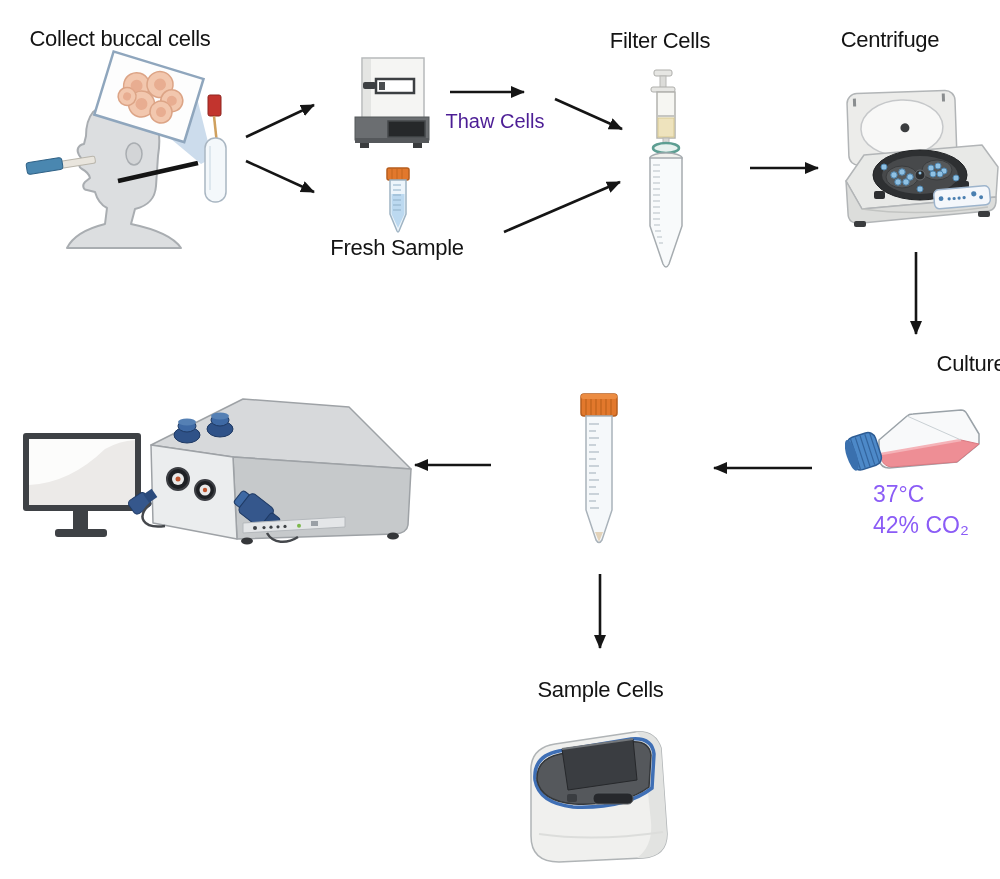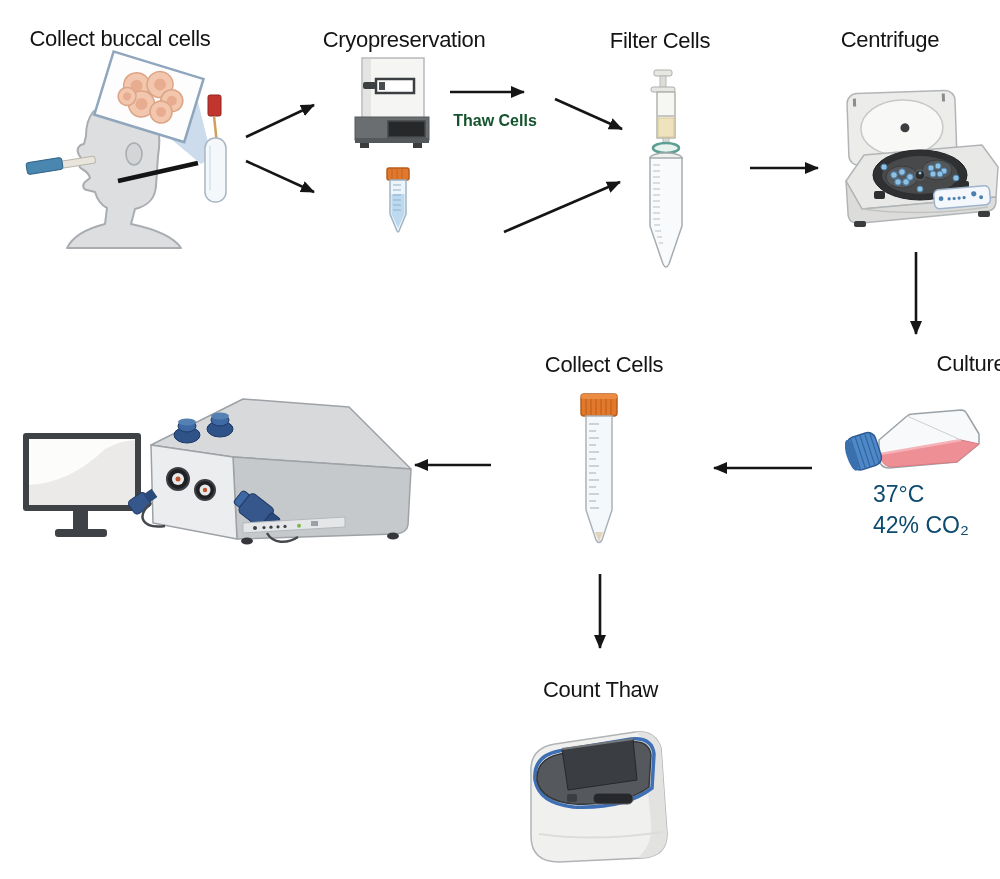--- a/index.html
+++ b/index.html
@@ -4,22 +4,22 @@
 <style>
   html,body{margin:0;padding:0;background:#ffffff;}
   #canvas{
     position:relative;width:1000px;height:879px;background:#ffffff;overflow:hidden;
     font-family:"Liberation Sans","DejaVu Sans",sans-serif;
   }
   .label{
     position:absolute;font-weight:400;font-size:22px;line-height:26px;color:#141414;
     text-align:center;letter-spacing:-0.3px;white-space:nowrap;
   }
-  .label.small{font-weight:700;font-size:16px;letter-spacing:0;color:#14532d;}
-  .label.cond{font-weight:400;font-size:23px;line-height:31px;color:#0c4a6e;text-align:left;letter-spacing:0;}
+  .label.small{font-weight:400;font-size:20px;letter-spacing:0;color:#4c1d95;}
+  .label.cond{font-weight:400;font-size:23px;line-height:31px;color:#8b5cf6;text-align:left;letter-spacing:0;}
   .icon{position:absolute;}
   #arrows{position:absolute;left:0;top:0;}
 </style>
 </head>
 <body>
 
 <div id="canvas">
 
   <svg id="arrows" width="1000" height="879" viewBox="0 0 1000 879">
     <defs>
@@ -35,35 +35,34 @@
       <line x1="504" y1="232" x2="620" y2="182" marker-end="url(#ah)"></line>
       <line x1="750" y1="168" x2="818" y2="168" marker-end="url(#ah)"></line>
       <line x1="916" y1="252" x2="916" y2="334" marker-end="url(#ah)"></line>
       <line x1="812" y1="468" x2="714" y2="468" marker-end="url(#ah)"></line>
       <line x1="491" y1="465" x2="415" y2="465" marker-end="url(#ah)"></line>
       <line x1="600" y1="574" x2="600" y2="648" marker-end="url(#ah)"></line>
     </g>
   </svg>
 
   <div class="label" style="left:0px;top:26px;width:240px">Collect buccal cells</div>
-  <div class="label" style="left:294px;top:27px;width:220px">Cryopreservation</div>
   <div class="label" style="left:810px;top:27px;width:160px">Centrifuge</div>
   <div class="label" style="left:580px;top:28px;width:160px">Filter Cells</div>
   <div class="label small" style="left:445px;top:108px;width:100px">Thaw Cells</div>
+  <div class="label" style="left:317px;top:235px;width:160px">Fresh Sample</div>
 
   <div class="label" style="left:48px;top:331px;width:360px;line-height:29px">
   </div>
 
-  <div class="label" style="left:524px;top:352px;width:160px">Collect Cells</div>
   <div class="label" style="left:911px;top:351px;width:120px">Culture</div>
   <div class="label cond" style="left:873px;top:479px">
     <div>37°C</div>
     <div>42% CO₂</div>
   </div>
-  <div class="label" style="left:518px;top:677px;width:165px">Count Thaw</div>
+  <div class="label" style="left:518px;top:677px;width:165px">Sample Cells</div>
 
   <svg class="icon" style="left:15px;top:48px" width="235" height="205" viewBox="0 0 235 205">
     <path d="M78,64 C92,52 118,50 132,62 C144,72 146,90 143,108 L141,138 C140,152 132,158 120,161 L116,176 C140,181 158,188 166,200 L52,200 C58,188 74,180 90,176 L92,160 C86,157 82,151 80,144 L72,142 C68,142 67,137 70,134 L75,130 C74,126 71,123 67,121 C63,119 64,115 68,113 L64,107 C61,102 63,97 69,96 L71,88 C71,78 74,69 78,64 Z" fill="#dcdee0" stroke="#a9adb1" stroke-width="2" stroke-linejoin="round"></path>
     <ellipse cx="119" cy="106" rx="8" ry="11" fill="#d3d5d7" stroke="#a9adb1" stroke-width="1.5"></ellipse>
     <g transform="rotate(-9 55 119)">
       <rect x="45" y="112" width="36" height="7" rx="2" fill="#e9e5dd" stroke="#b9b5ab"></rect>
       <rect x="12" y="108" width="36" height="12" rx="3" fill="#4a87b0" stroke="#2f6186"></rect>
     </g>
     <line x1="103" y1="133" x2="183" y2="115" stroke="#141414" stroke-width="4.5"></line>
     <polygon points="150,86 182,50 197,110 186,116" fill="#ccdcec"></polygon>

